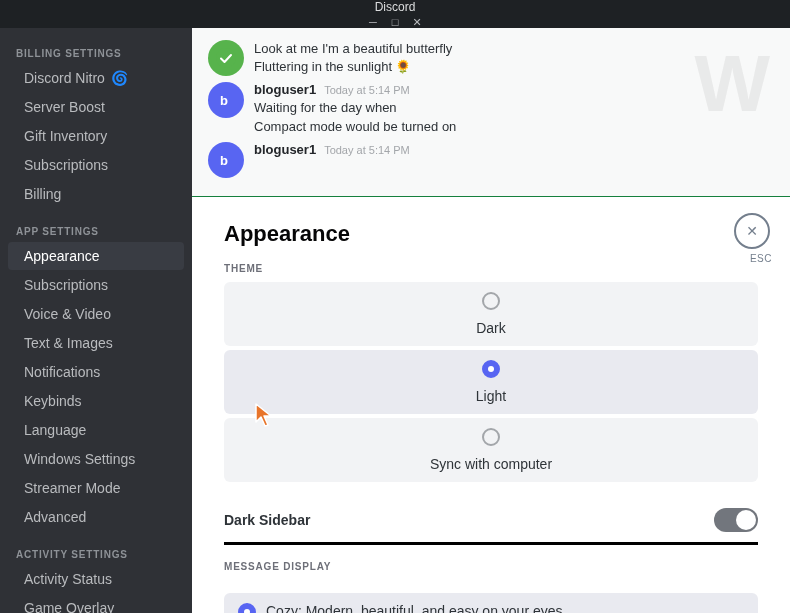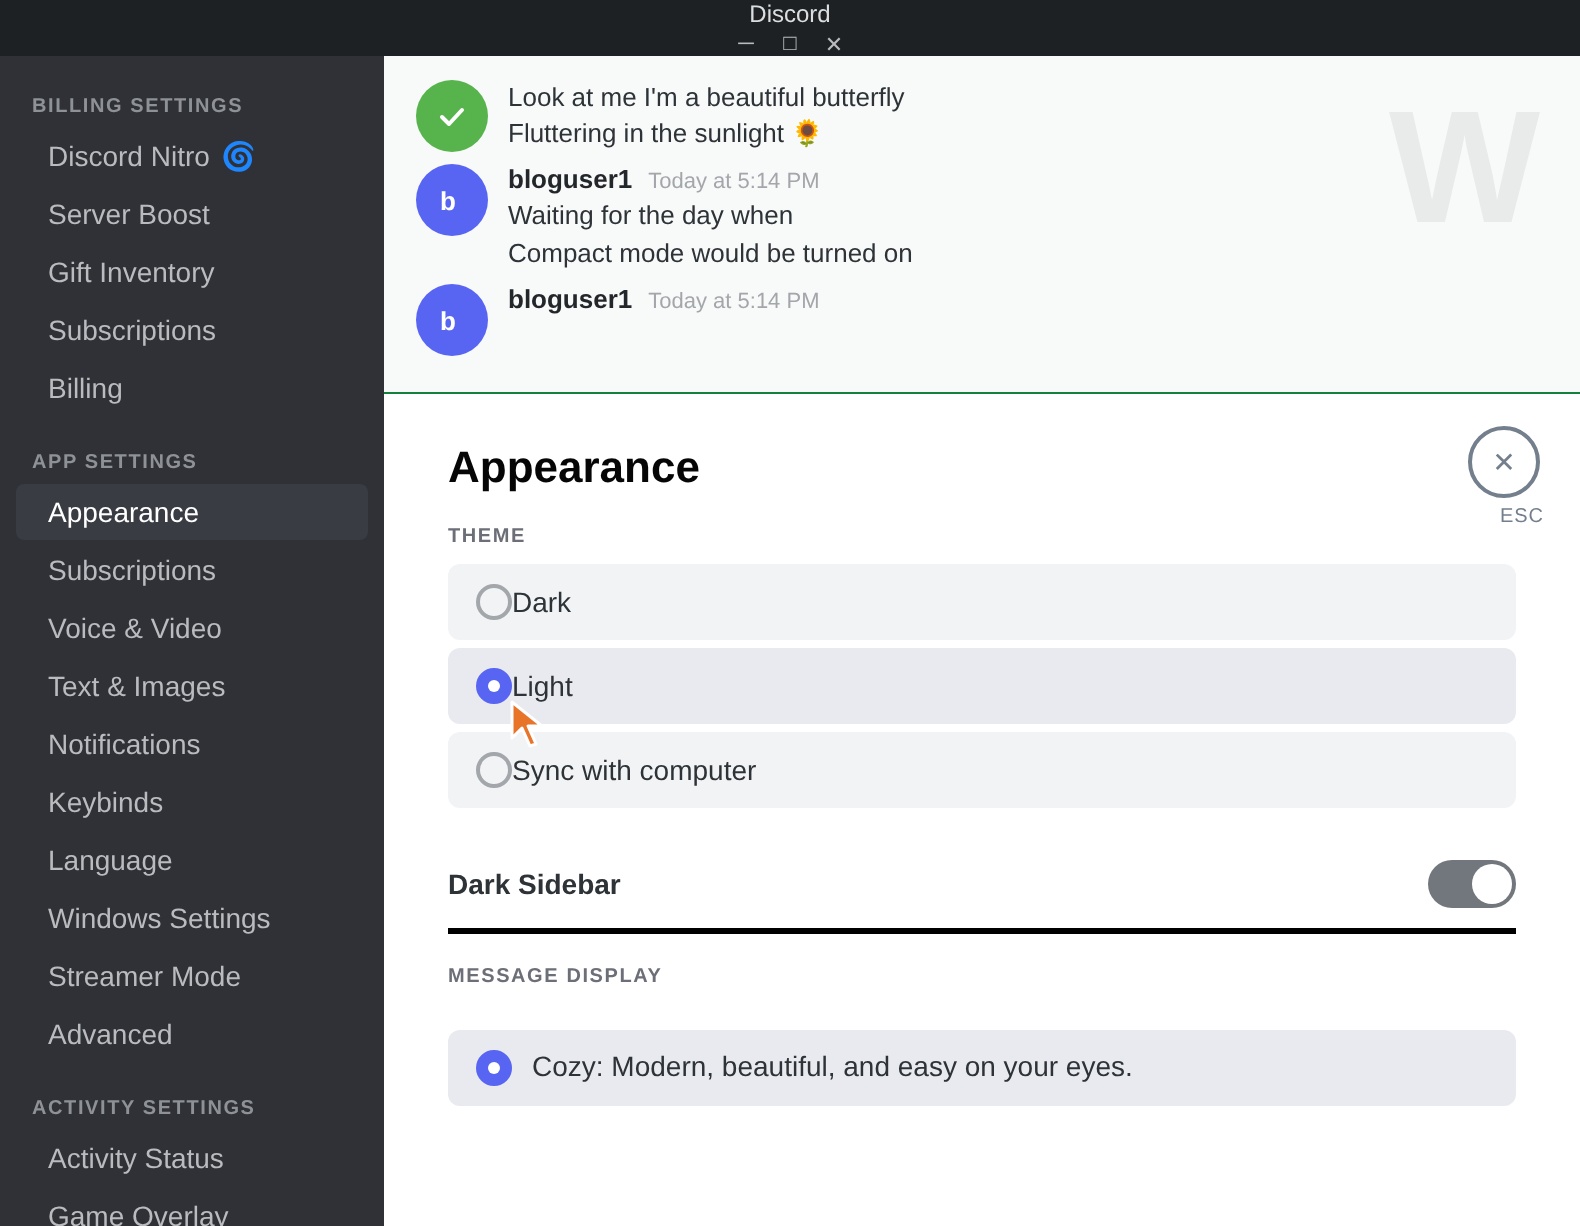--- a/index.html
+++ b/index.html
@@ -208,20 +208,22 @@
       gap: 4px;
       margin-bottom: 16px;
     }
     .radio-option {
       display: flex;
       align-items: center;
       padding: 10px 14px;
       border-radius: 6px;
       background: #f2f3f5;
       cursor: pointer;
+      gap: 10px;
+      flex-direction: column;
     }
     .radio-option.selected {
       background: #e9eaf0;
     }
     .radio-circle {
       width: 18px;
       height: 18px;
       border-radius: 50%;
       border: 2px solid #a3a6aa;
       display: flex;

